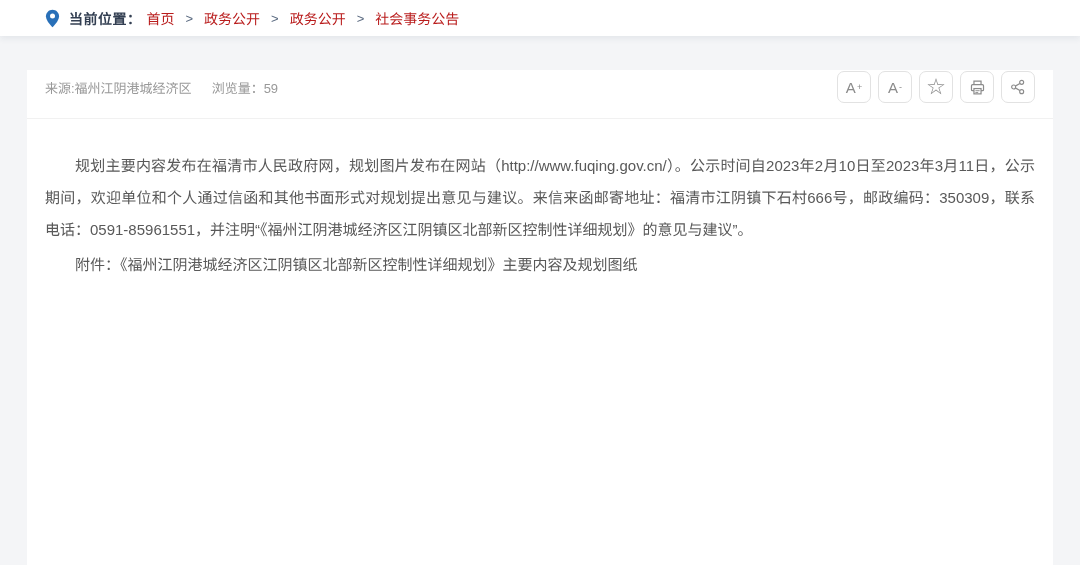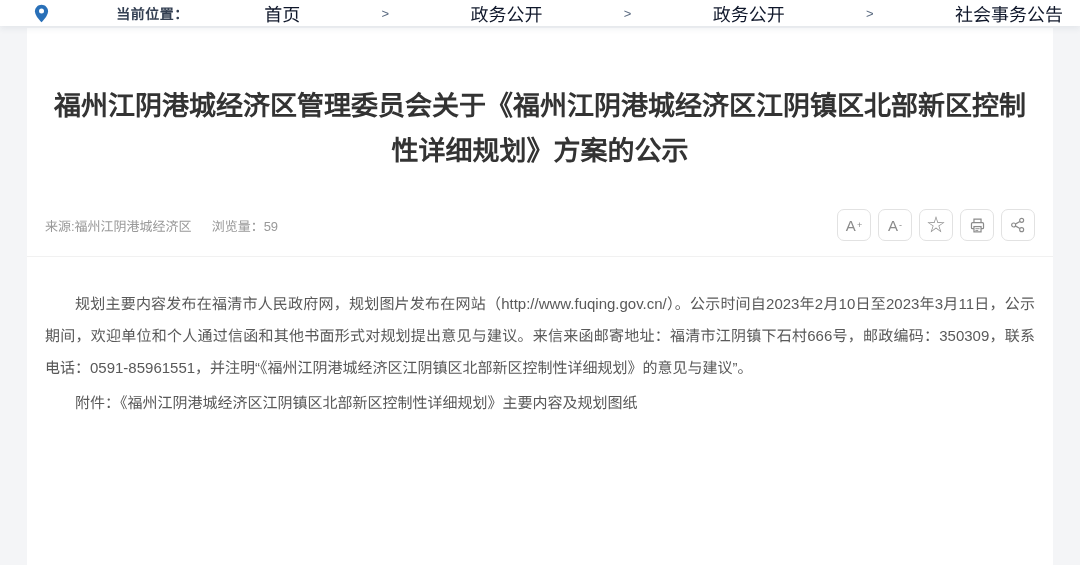--- a/index.html
+++ b/index.html
@@ -4,35 +4,34 @@
 <style>
   * { box-sizing: border-box; margin: 0; padding: 0; }
   html, body {
     width: 1080px; height: 565px;
     background: #f4f5f7;
     font-family: "Liberation Sans", "DejaVu Sans", sans-serif;
     overflow: hidden;
   }
   
   .breadcrumb-bar {
-    height: 26px;
+    height: 36px;
     background: #ffffff;
     display: flex;
     align-items: center;
-    padding-left: 34px;
+    padding-left: 45px;
     box-shadow: 0 3px 6px rgba(30,50,80,0.07);
     position: relative;
     z-index: 2;
-    justify-content: space-between;
   }
   .pin-icon { width: 15px; height: 19px; margin-right: 9px; flex: 0 0 auto; }
   .crumb-label { font-size: 14px; color: #333f52; font-weight: bold; letter-spacing: .5px; }
   .crumb-link {
-    font-size: 18px; color: #0f172a; text-decoration: none;
-    margin: 0 17px; cursor: pointer;
+    font-size: 14px; color: #b91c1c; text-decoration: none;
+    margin: 0 5px; cursor: pointer;
   }
   .crumb-sep { font-size: 13px; color: #5a6a80; margin: 0 6px; }
   
   .card {
     margin: 2px 27px 0;
     background: #ffffff;
     height: 540px;
     padding: 0 0 20px;
   }
   .article-title {
@@ -94,21 +93,20 @@
   <span class="crumb-sep">&gt;</span>
   <a class="crumb-link">政务公开</a>
   <span class="crumb-sep">&gt;</span>
   <a class="crumb-link">政务公开</a>
   <span class="crumb-sep">&gt;</span>
   <a class="crumb-link">社会事务公告</a>
 </div>
 
 <div class="card">
 
-  <h1 class="article-title">福州江阴港城经济区管理委员会关于《福州江阴港城经济区江阴镇区北部新区控制性详细规划》方案的公示</h1>
 
   <div class="meta-row">
     <div class="meta-left">
       <span class="meta-item">来源:福州江阴港城经济区</span>
       <span class="meta-item">浏览量：59</span>
     </div>
     <div class="meta-spacer"></div>
     <div class="toolbar">
       <button class="tool-btn">
         <span>A</span>

